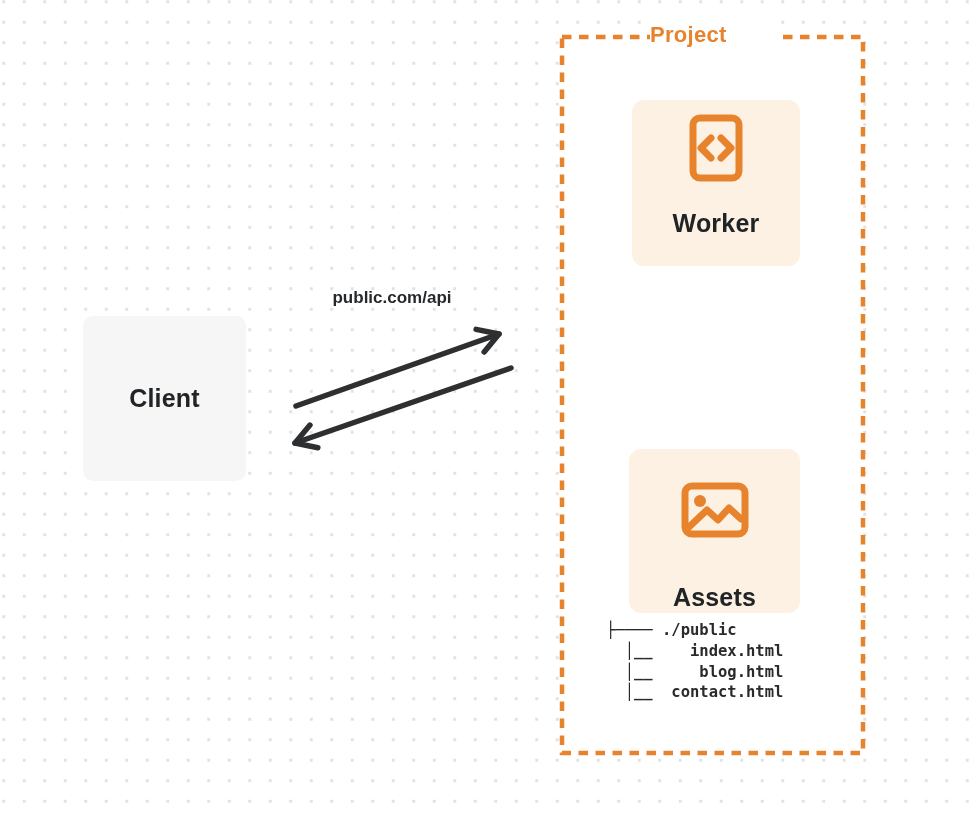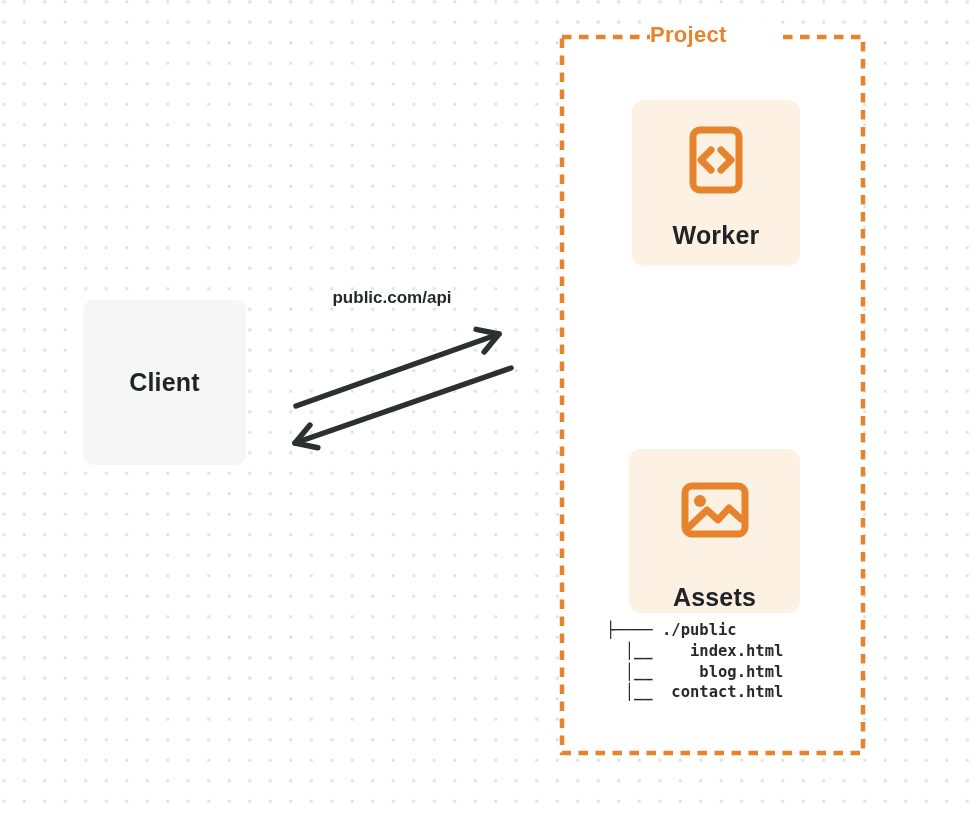--- a/index.html
+++ b/index.html
@@ -17,21 +17,21 @@
   }
   .svg-layer {
     position: absolute;
     left: 0; top: 0;
     width: 980px; height: 818px;
     z-index: 1;
     pointer-events: none;
   }
   .client-box {
     position: absolute;
-    left: 83px; top: 300px;
+    left: 83px; top: 316px;
     width: 163px; height: 165px;
     background: #f6f6f7;
     border-radius: 10px;
     display: flex;
     align-items: center;
     justify-content: center;
     z-index: 2;
   }
   .client-box .label {
     font-size: 25px;
@@ -63,21 +63,21 @@
   }
   .card {
     position: absolute;
     background: #fcf1e3;
     border-radius: 12px;
     display: flex;
     flex-direction: column;
     align-items: center;
     z-index: 2;
   }
-  .card-worker { left: 632px; top: 100px; width: 168px; height: 166px; padding-top: 26px; }
+  .card-worker { left: 632px; top: 100px; width: 168px; height: 166px; padding-top: 14px; }
   .card-assets { left: 629px; top: 449px; width: 171px; height: 164px; padding-top: 33px; gap: 26px; }
   .card .label {
     font-size: 25px;
     font-weight: bold;
     color: #212427;
     letter-spacing: 0.2px;
   }
   .card-worker .label { margin-top: 27px; }
   .card-assets .label { margin-top: 19px; }
   .icon { display: block; }

